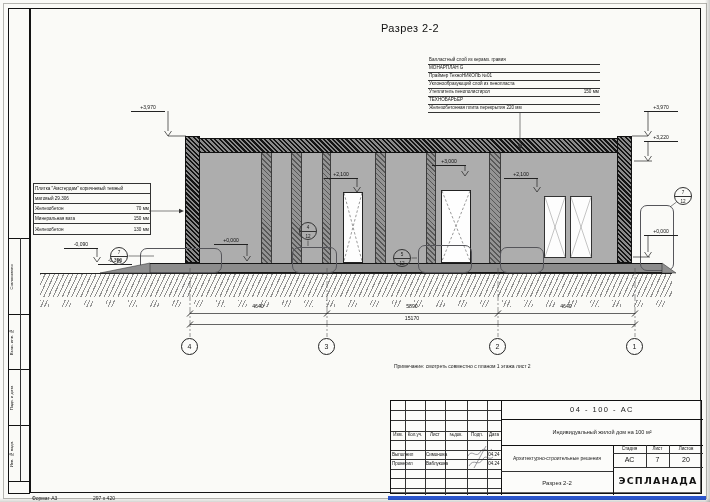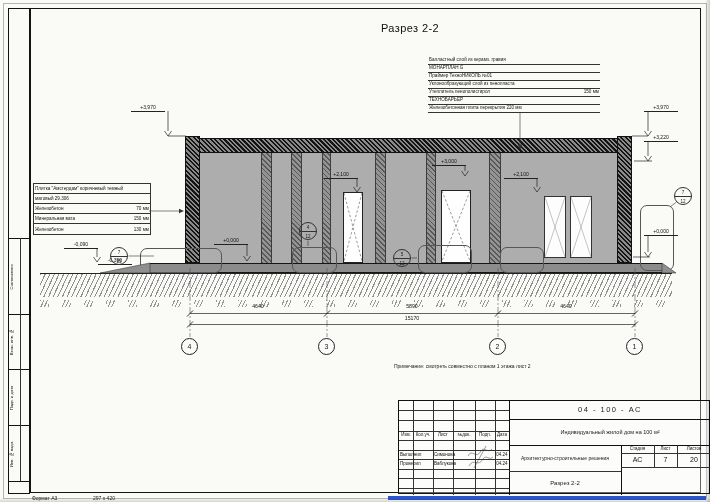--- a/index.html
+++ b/index.html
@@ -54,21 +54,21 @@
 
   
   .callout{width:18px;height:18px;border:.8px solid #333;border-radius:50%;background:rgba(250,250,248,.0);
            font-size:4.6px;box-sizing:border-box;}
   .callout .t,.callout .b{display:block;height:8px;text-align:center;line-height:9px;}
   .callout .t{border-bottom:.7px solid #333;}
 
   .note{font-size:5px;color:#222;}
 
   
-  .stamp{left:398px;top:400px;width:312px;height:94px;border:1.2px solid #111;box-sizing:border-box;background:rgba(255,255,255,.35);}
+  .stamp{left:390px;top:400px;width:312px;height:94px;border:1.2px solid #111;box-sizing:border-box;background:rgba(255,255,255,.35);}
   .stamp .hl{position:absolute;background:#333;height:.7px;}
   .stamp .vl{position:absolute;background:#333;width:.7px;}
   .stamp .vl.bold,.stamp .hl.bold{background:#111;}
   .stamp .cell{position:absolute;font-size:4.5px;text-align:center;color:#111;overflow:hidden;white-space:nowrap;}
   .docnum{left:110px;top:0;width:202px;height:18px;line-height:18px;text-align:center;font-size:7.5px;letter-spacing:1.5px;}
   .project{left:110px;top:18px;width:202px;height:26px;line-height:26px;text-align:center;font-size:5.5px;}
   .section{left:110px;top:44px;width:112px;height:26px;line-height:26px;text-align:center;font-size:5px;}
   .sheettitle{left:110px;top:70px;width:112px;height:24px;line-height:24px;text-align:center;font-size:6px;}
   .logo{left:222px;top:66px;width:90px;height:28px;line-height:28px;text-align:center;
         font-family:"DejaVu Sans",sans-serif;font-weight:700;font-size:9.5px;letter-spacing:1.2px;color:#111;}
@@ -339,20 +339,21 @@
     <div class="abs section">Архитектурно-строительные решения</div>
     <div class="abs sheettitle">Разрез 2-2</div>
 
     <span class="cell" style="left:222px;top:45px;width:33px;">Стадия</span>
     <span class="cell" style="left:255px;top:45px;width:23px;">Лист</span>
     <span class="cell" style="left:278px;top:45px;width:34px;">Листов</span>
     <span class="cell" style="left:222px;top:55px;width:33px;font-size:7px;">АС</span>
     <span class="cell" style="left:255px;top:55px;width:23px;font-size:7px;">7</span>
     <span class="cell" style="left:278px;top:55px;width:34px;font-size:7px;">20</span>
 
+    <div class="abs logo">ЭСПЛАНАДА</div>
   </div>
 
   <div class="abs strip">
     <div class="cell" style="top:229px;height:76px;">
       <span class="vtext">Согласовано</span>
     </div>
     <div class="cell" style="top:305px;height:55px;">
       <span class="vtext">Взам. инв. №</span>
     </div>
     <div class="cell" style="top:360px;height:56px;">

